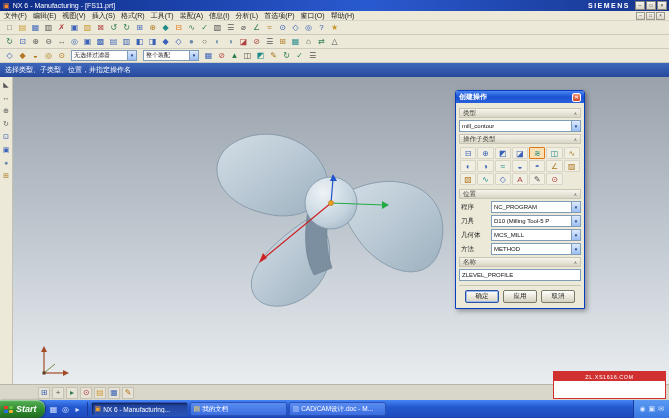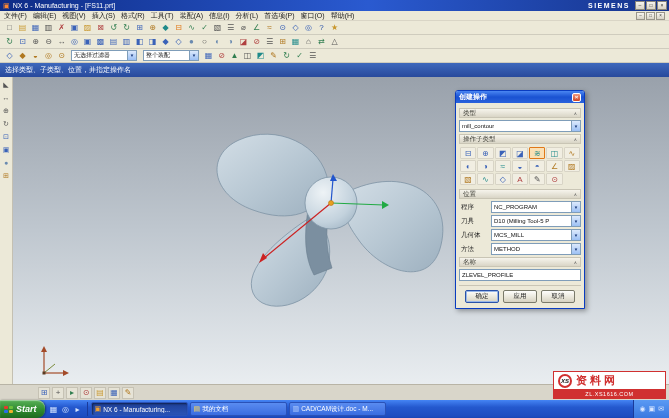--- a/index.html
+++ b/index.html
@@ -408,24 +408,20 @@
 
       <div class="btnrow">
         <button class="btn primary">确定</button>
         <button class="btn">应用</button>
         <button class="btn">取消</button>
       </div>
     </div>
   </div>
 
   <div class="watermark">
-    <div class="wm-top">
-      <span class="wm-circle">XS</span>
-      <span class="wm-title">资料网</span>
-    </div>
     <div class="wm-url">ZL.XS1616.COM</div>
   </div>
 
   <div class="taskbar">
     <div class="startbtn">
       <span class="flag">
           <span class="f1"></span>
           <span class="f2"></span>
           <span class="f3"></span>
           <span class="f4"></span>

